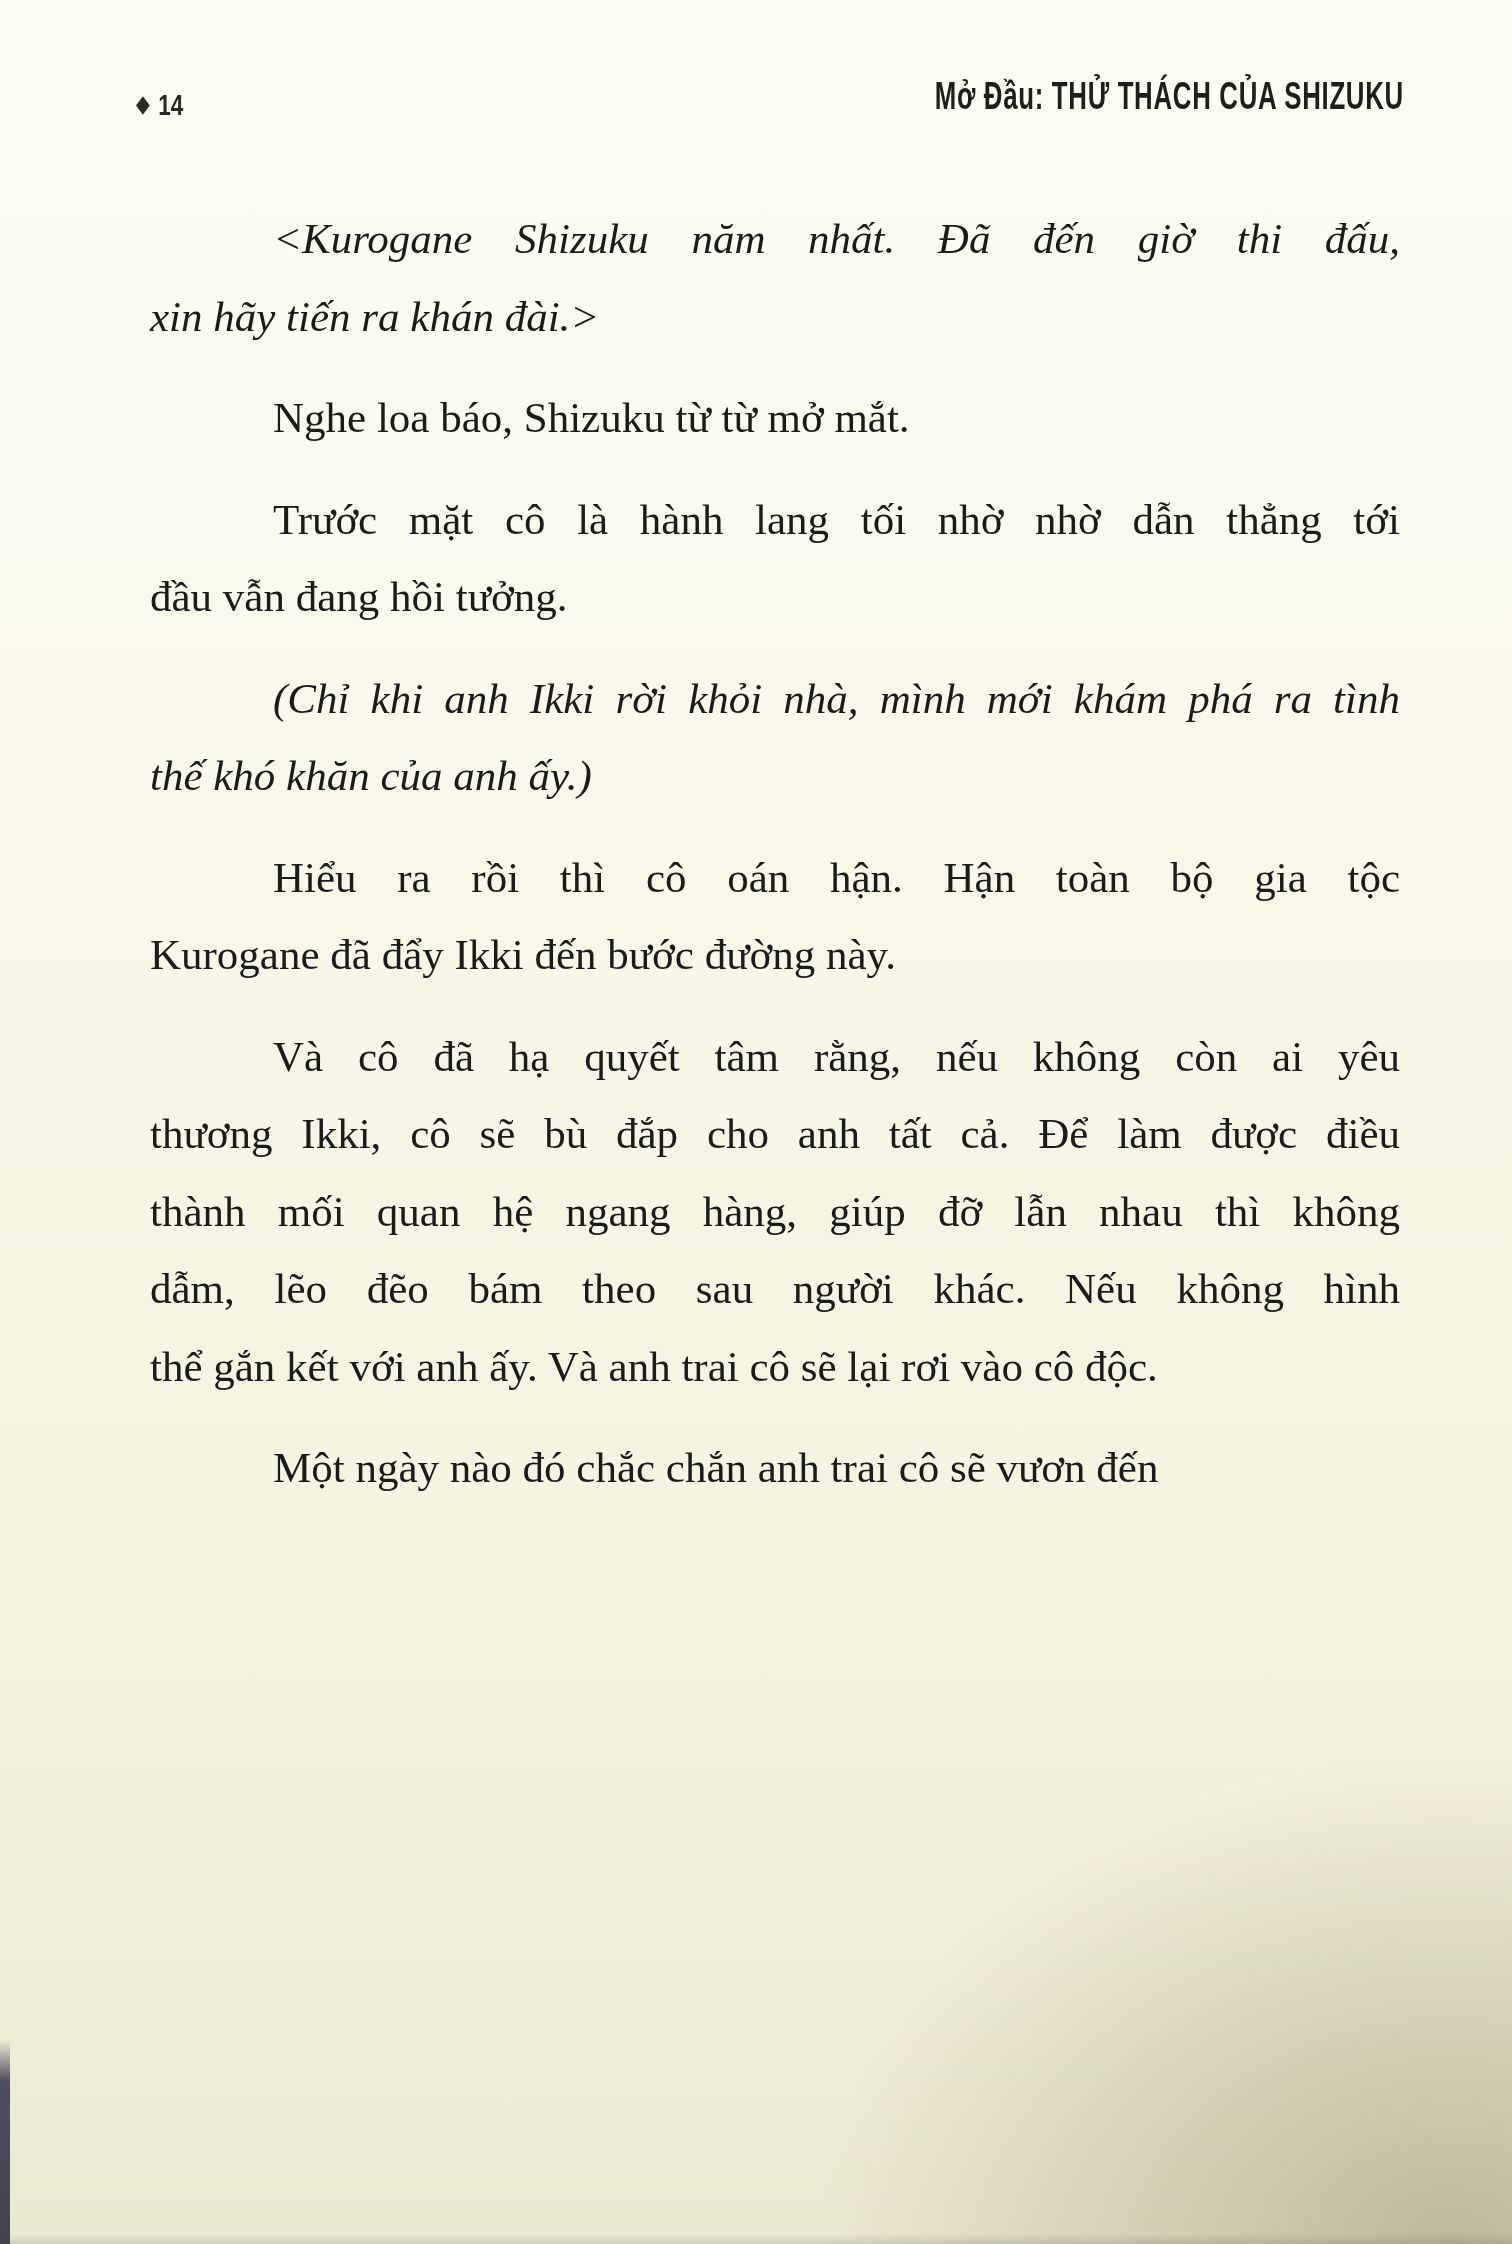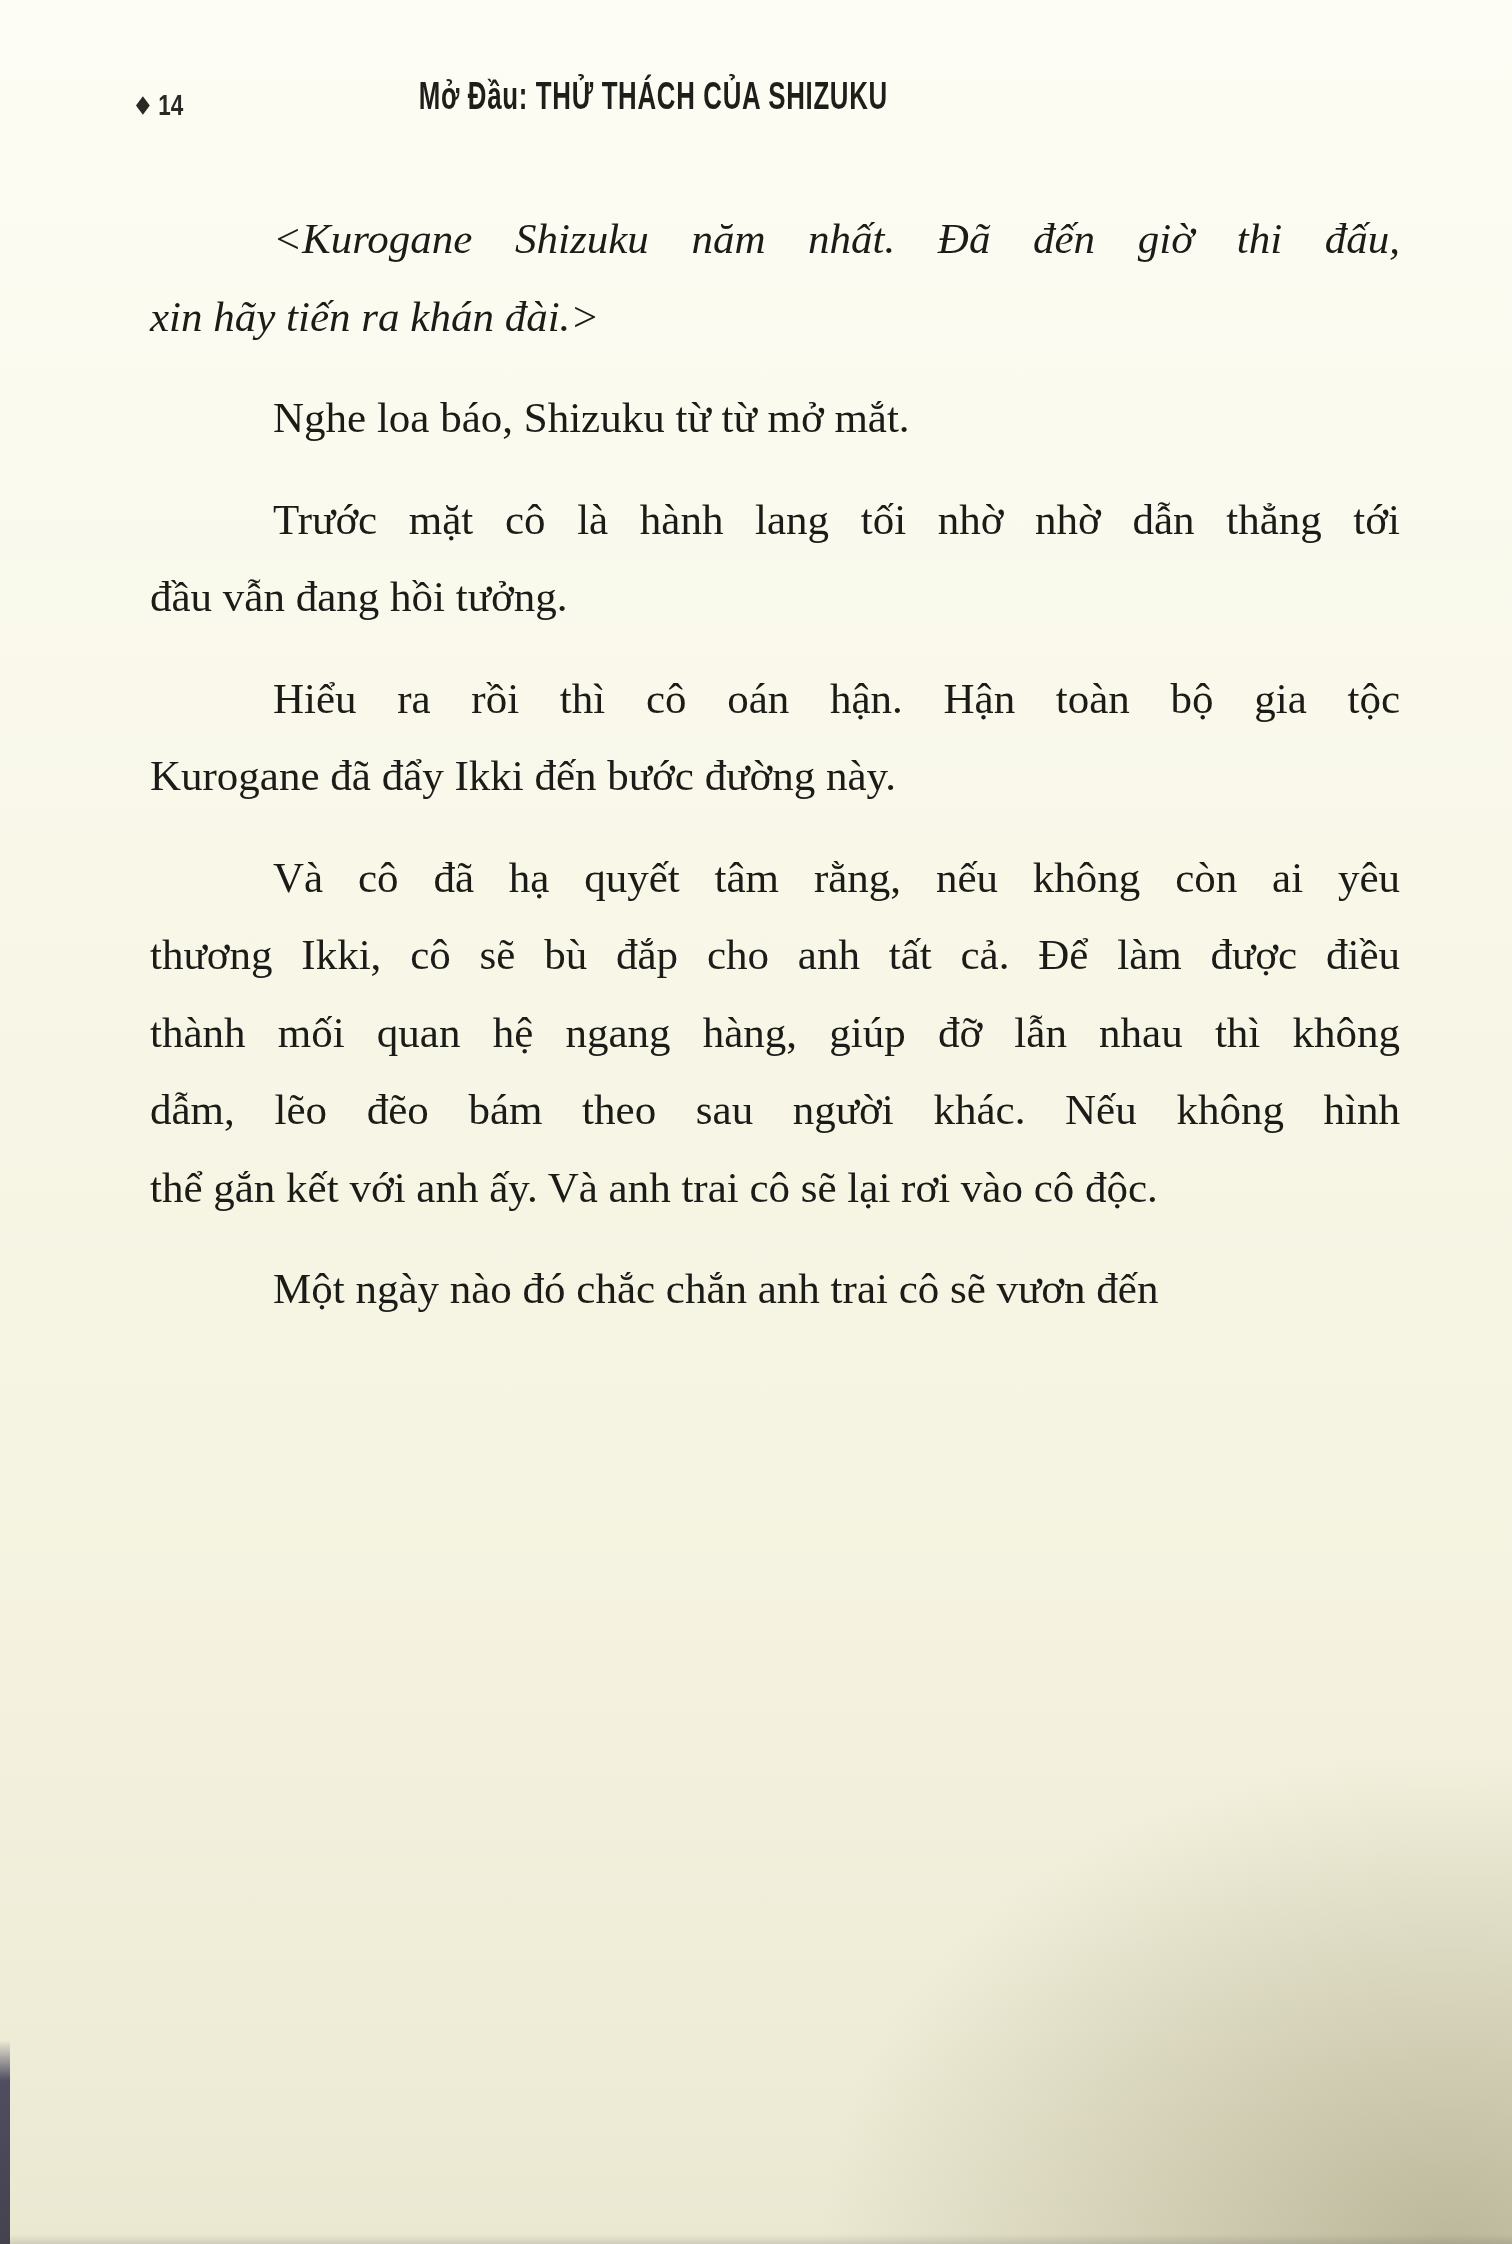--- a/index.html
+++ b/index.html
@@ -14,21 +14,21 @@
   .edge-strip {
     position: absolute; left: 0; top: 2040px; width: 10px; height: 204px;
     background: linear-gradient(180deg, rgba(80,78,95,0) 0%, #4f4d60 20%, #45434f 100%);
   }
   .bottom-shade {
     position: absolute; left: 0; right: 0; bottom: 0; height: 10px;
     background: linear-gradient(180deg, rgba(0,0,0,0), rgba(60,60,60,0.15));
   }
   .header {
     position: absolute; top: 72px; left: 138px; right: 108px; height: 60px;
-    display: flex; align-items: flex-end;
+    display: flex; justify-content: space-between; align-items: flex-end;
   }
   .page-num {
     display: flex; align-items: center; gap: 14px;
     font-family: "Liberation Sans", "DejaVu Sans", sans-serif;
     font-weight: bold; font-size: 30px; color: #2a2a25;
     transform: scaleX(0.75); transform-origin: left center;
     margin-bottom: 10px;
   }
   .diamond {
     width: 13px; height: 13px; background: #2a2a25; transform: rotate(45deg);
@@ -74,20 +74,24 @@
       <span class="line indent">&lt;Kurogane Shizuku năm nhất. Đã đến giờ thi đấu,</span>
       <span class="line last">xin hãy tiến ra khán đài.&gt;</span>
     </p>
     <p class="para">
       <span class="line indent last">Nghe loa báo, Shizuku từ từ mở mắt.</span>
     </p>
     <p class="para">
       <span class="line indent">Trước mặt cô là hành lang tối nhờ nhờ dẫn thẳng tới</span>
       <span class="line last">đầu vẫn đang hồi tưởng.</span>
     </p>
+    <p class="para italic">
+      <span class="line indent">(Chỉ khi anh Ikki rời khỏi nhà, mình mới khám phá ra tình</span>
+      <span class="line last">thế khó khăn của anh ấy.)</span>
+    </p>
     <p class="para">
       <span class="line indent">Hiểu ra rồi thì cô oán hận. Hận toàn bộ gia tộc</span>
       <span class="line last">Kurogane đã đẩy Ikki đến bước đường này.</span>
     </p>
     <p class="para">
       <span class="line indent">Và cô đã hạ quyết tâm rằng, nếu không còn ai yêu</span>
       <span class="line">thương Ikki, cô sẽ bù đắp cho anh tất cả. Để làm được điều</span>
       <span class="line">thành mối quan hệ ngang hàng, giúp đỡ lẫn nhau thì không</span>
       <span class="line">dẫm, lẽo đẽo bám theo sau người khác. Nếu không hình</span>
       <span class="line last">thể gắn kết với anh ấy. Và anh trai cô sẽ lại rơi vào cô độc.</span>

